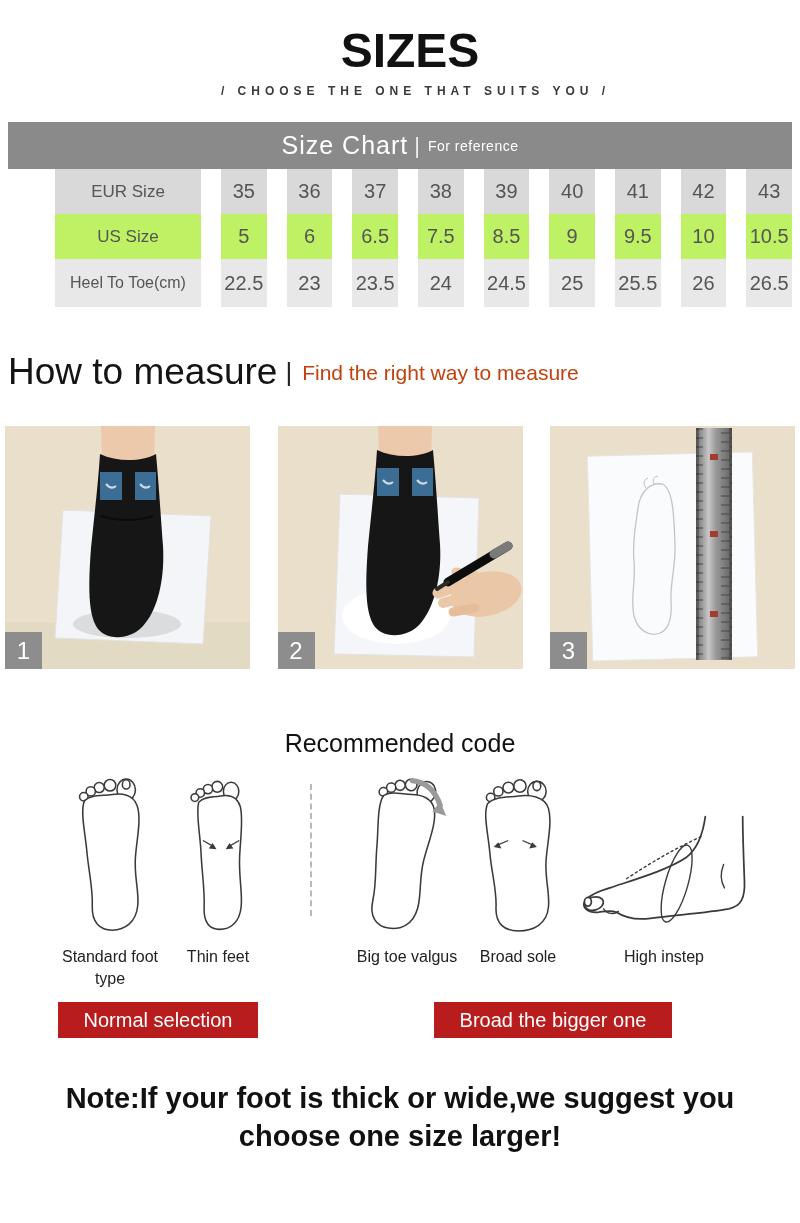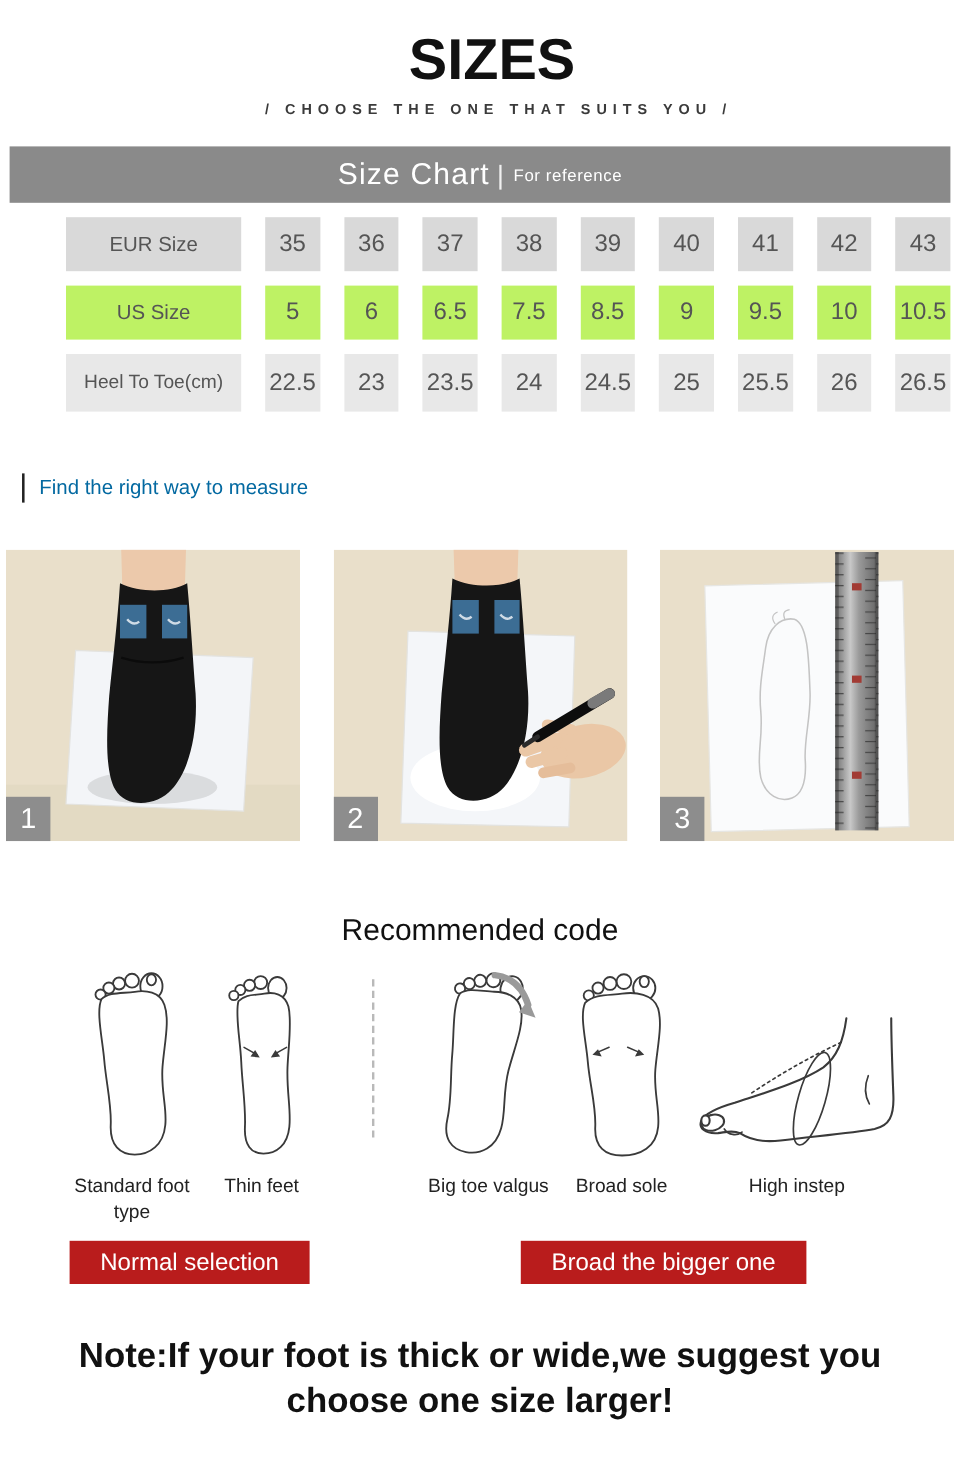--- a/index.html
+++ b/index.html
@@ -10,34 +10,34 @@
   .hdr { text-align:center; padding-top:26px; }
   .hdr h1 { font-size:48px; font-weight:bold; color:#111; letter-spacing:0px; line-height:1.05;padding-left:20px; }
   .hdr .sub { margin-top:8px; font-size:12px; color:#3a3a3a; letter-spacing:5px; font-weight:bold;margin-left:31px; }
 
   
   .tbl { margin:24px 8px 0 8px; }
   .tbl-head { background:#8a8a8a; height:47px; display:flex; align-items:center; justify-content:center; color:#fff; }
   .tbl-head .big { font-size:25px; letter-spacing:1px; }
   .tbl-head .bar { font-size:22px; font-weight:300; margin:0 8px 0 6px; color:#f0f0f0; }
   .tbl-head .small { font-size:14px; letter-spacing:0.5px; }
-  .trow { display:grid; grid-template-columns:146px repeat(9,1fr); gap:20px; margin-top:12px;padding-left:47px; }
+  .trow { display:grid; grid-template-columns:146px repeat(9,1fr); gap:20px; margin-top:0;padding-left:47px; }
   .trow > div { display:flex; align-items:center; justify-content:center; color:#555; }
   .trow .tlabel { font-size:17px; }
   .trow .tcell { font-size:20px; }
   .r1 { height:45px; } .r1 > div { background:#d9d9d9; }
   .r2 { height:45px; } .r2 > div { background:#bef264; }
   .r3 { height:48px; } .r3 > div { background:#e8e8e8; }
   .r3 .tlabel { font-size:16px; }
 
   
   .howto { margin:46px 8px 0 8px; display:flex; align-items:flex-end; }
   .howto h2 { font-size:37px; font-weight:400; color:#141414; line-height:1; }
   .howto .bar { font-size:26px; color:#222; margin:0 10px 2px 8px; font-weight:300; }
-  .howto .sub { font-size:17px; color:#0369a1; margin-bottom:5px; }
+  .howto .sub { font-size:21px; color:#c2410c; margin-bottom:5px; }
 
   
   .photos { margin-top:36px; padding:0 5px; display:flex; justify-content:space-between; }
   .photo { position:relative; width:245px; height:243px; overflow:hidden; }
   .photo svg { display:block; }
   .badge { position:absolute; left:0; bottom:0; width:37px; height:37px; background:#8d8d8d;
            color:#fff; font-size:24px; display:flex; align-items:center; justify-content:center; }
 
   
   .rec-title { margin-top:60px; text-align:center; font-size:25px; color:#111; font-weight:400; }
@@ -108,20 +108,21 @@
       <div class="tcell">24</div>
       <div class="tcell">24.5</div>
       <div class="tcell">25</div>
       <div class="tcell">25.5</div>
       <div class="tcell">26</div>
       <div class="tcell">26.5</div>
     </div>
   </div>
 
   <div class="howto">
+    <h2>How to measure</h2>
     <span class="bar">|</span>
     <span class="sub">Find the right way to measure</span>
   </div>
 
   <div class="photos">
 
     <div class="photo">
       <svg width="245" height="243" viewBox="0 0 245 243">
         <rect width="245" height="243" fill="#e9dfca"></rect>
         <rect y="196" width="245" height="47" fill="#dfd5be" opacity="0.55"></rect>

